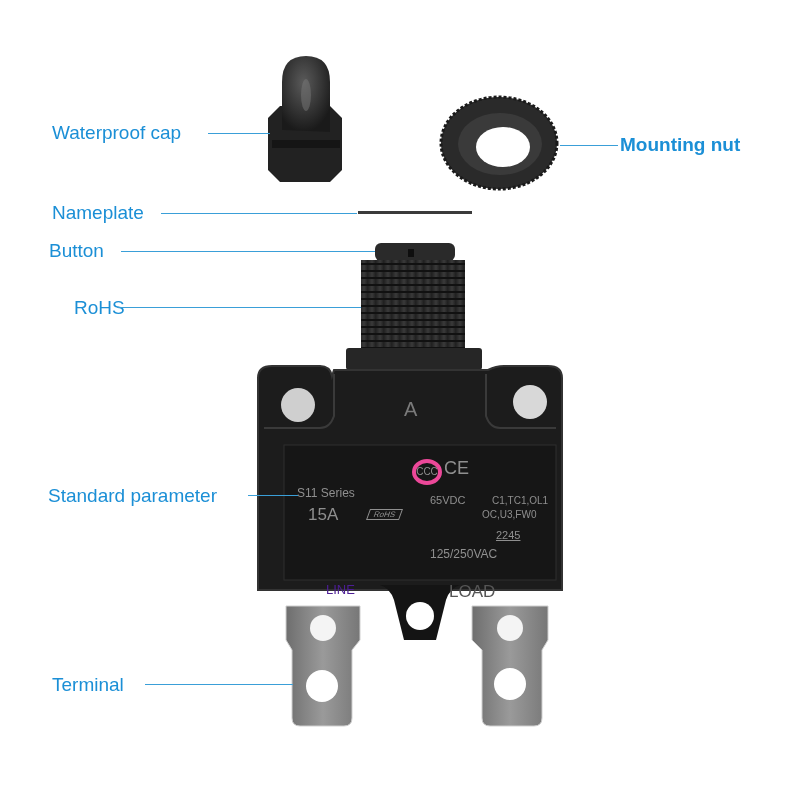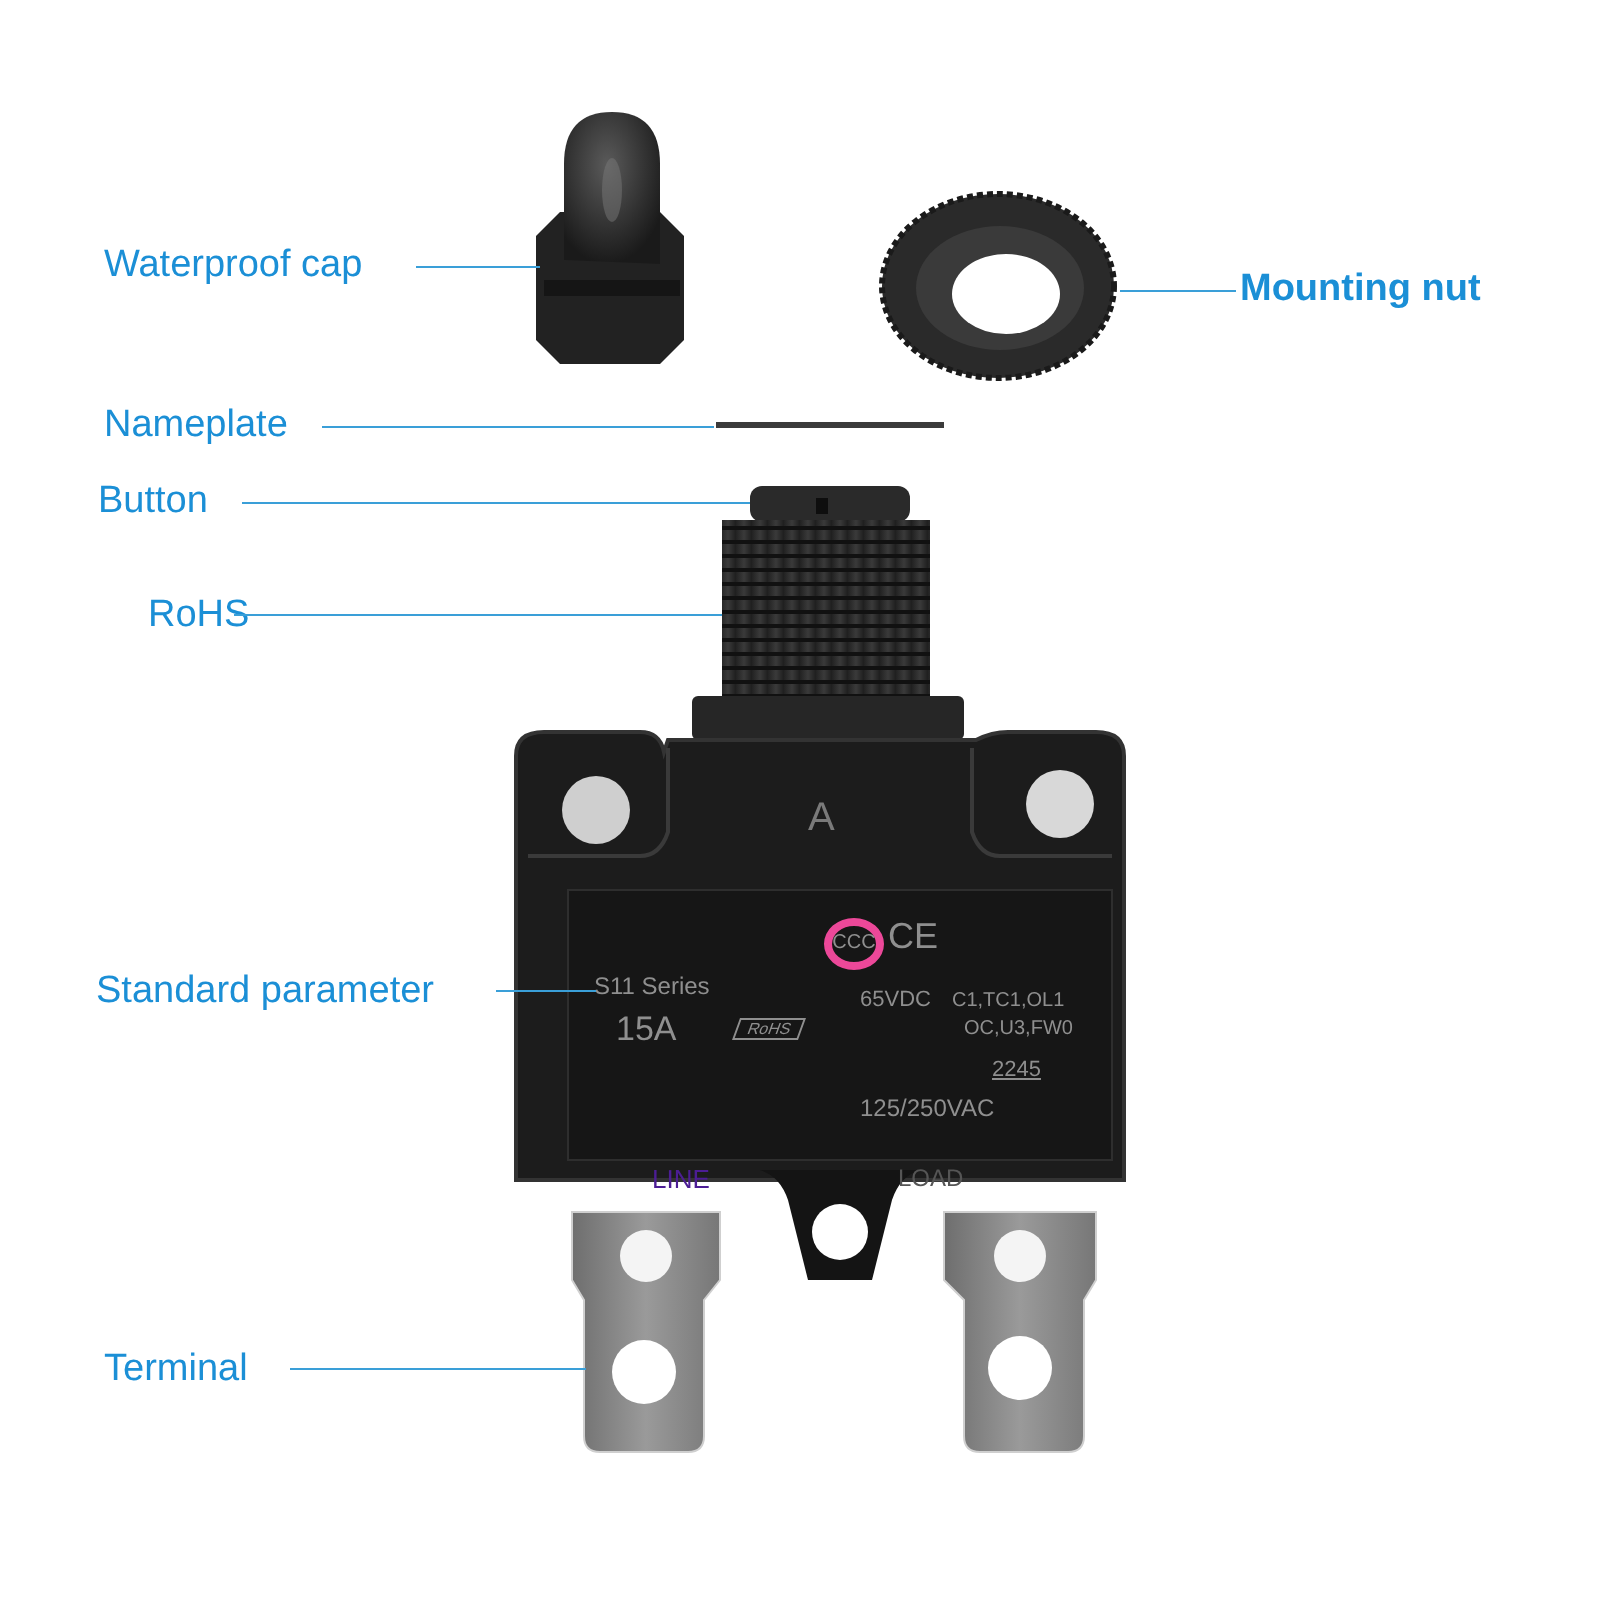--- a/index.html
+++ b/index.html
@@ -82,26 +82,26 @@
 
 <div class="plate-text" style="left:412px;top:459px;font-size:10px;border:4px solid #ec4899;border-radius:50%;width:22px;height:18px;text-align:center;line-height:18px;">CCC</div>
 <div class="plate-text" style="left:444px;top:458px;font-size:18px;">CE</div>
 
 <div class="plate-text" style="left:297px;top:486px;font-size:12px;font-weight:normal;">S11 Series</div>
 <div class="plate-text" style="left:308px;top:505px;font-size:17px;">15A</div>
 <div class="plate-text" style="left:368px;top:509px;font-size:8px;border:1px solid #8f8f8f;padding:0 5px;transform:skewX(-20deg);">RoHS</div>
 
 <div class="plate-text" style="left:430px;top:499px;font-size:12px;margin-top:48px;">125/250VAC</div>
 <div class="plate-text" style="left:430px;top:494px;font-size:11px;">65VDC</div>
-<div class="plate-text" style="left:476px;top:495px;font-size:10px;">C1,TC1,OL1</div>
+<div class="plate-text" style="left:492px;top:495px;font-size:10px;">C1,TC1,OL1</div>
 <div class="plate-text" style="left:482px;top:509px;font-size:10px;">OC,U3,FW0</div>
 <div class="plate-text" style="left:496px;top:529px;font-size:11px;text-decoration:underline;">2245</div>
 
 <div class="plate-text" style="left:326px;top:582px;font-size:13px;color:#4c1d95;">LINE</div>
-<div class="plate-text" style="left:449px;top:582px;font-size:12px;color:#555;">LOAD</div>
+<div class="plate-text" style="left:449px;top:582px;font-size:17px;color:#555;">LOAD</div>
 
 <div class="label" style="left:52px;top:123px;">Waterproof cap</div>
 <div class="leader" style="left:208px;top:133px;width:62px;"></div>
 
 <div class="label" style="left:620px;top:135px;font-weight:bold;">Mounting nut</div>
 <div class="leader" style="left:560px;top:145px;width:58px;"></div>
 
 <div class="label" style="left:52px;top:203px;">Nameplate</div>
 <div class="leader" style="left:161px;top:213px;width:196px;"></div>
 

